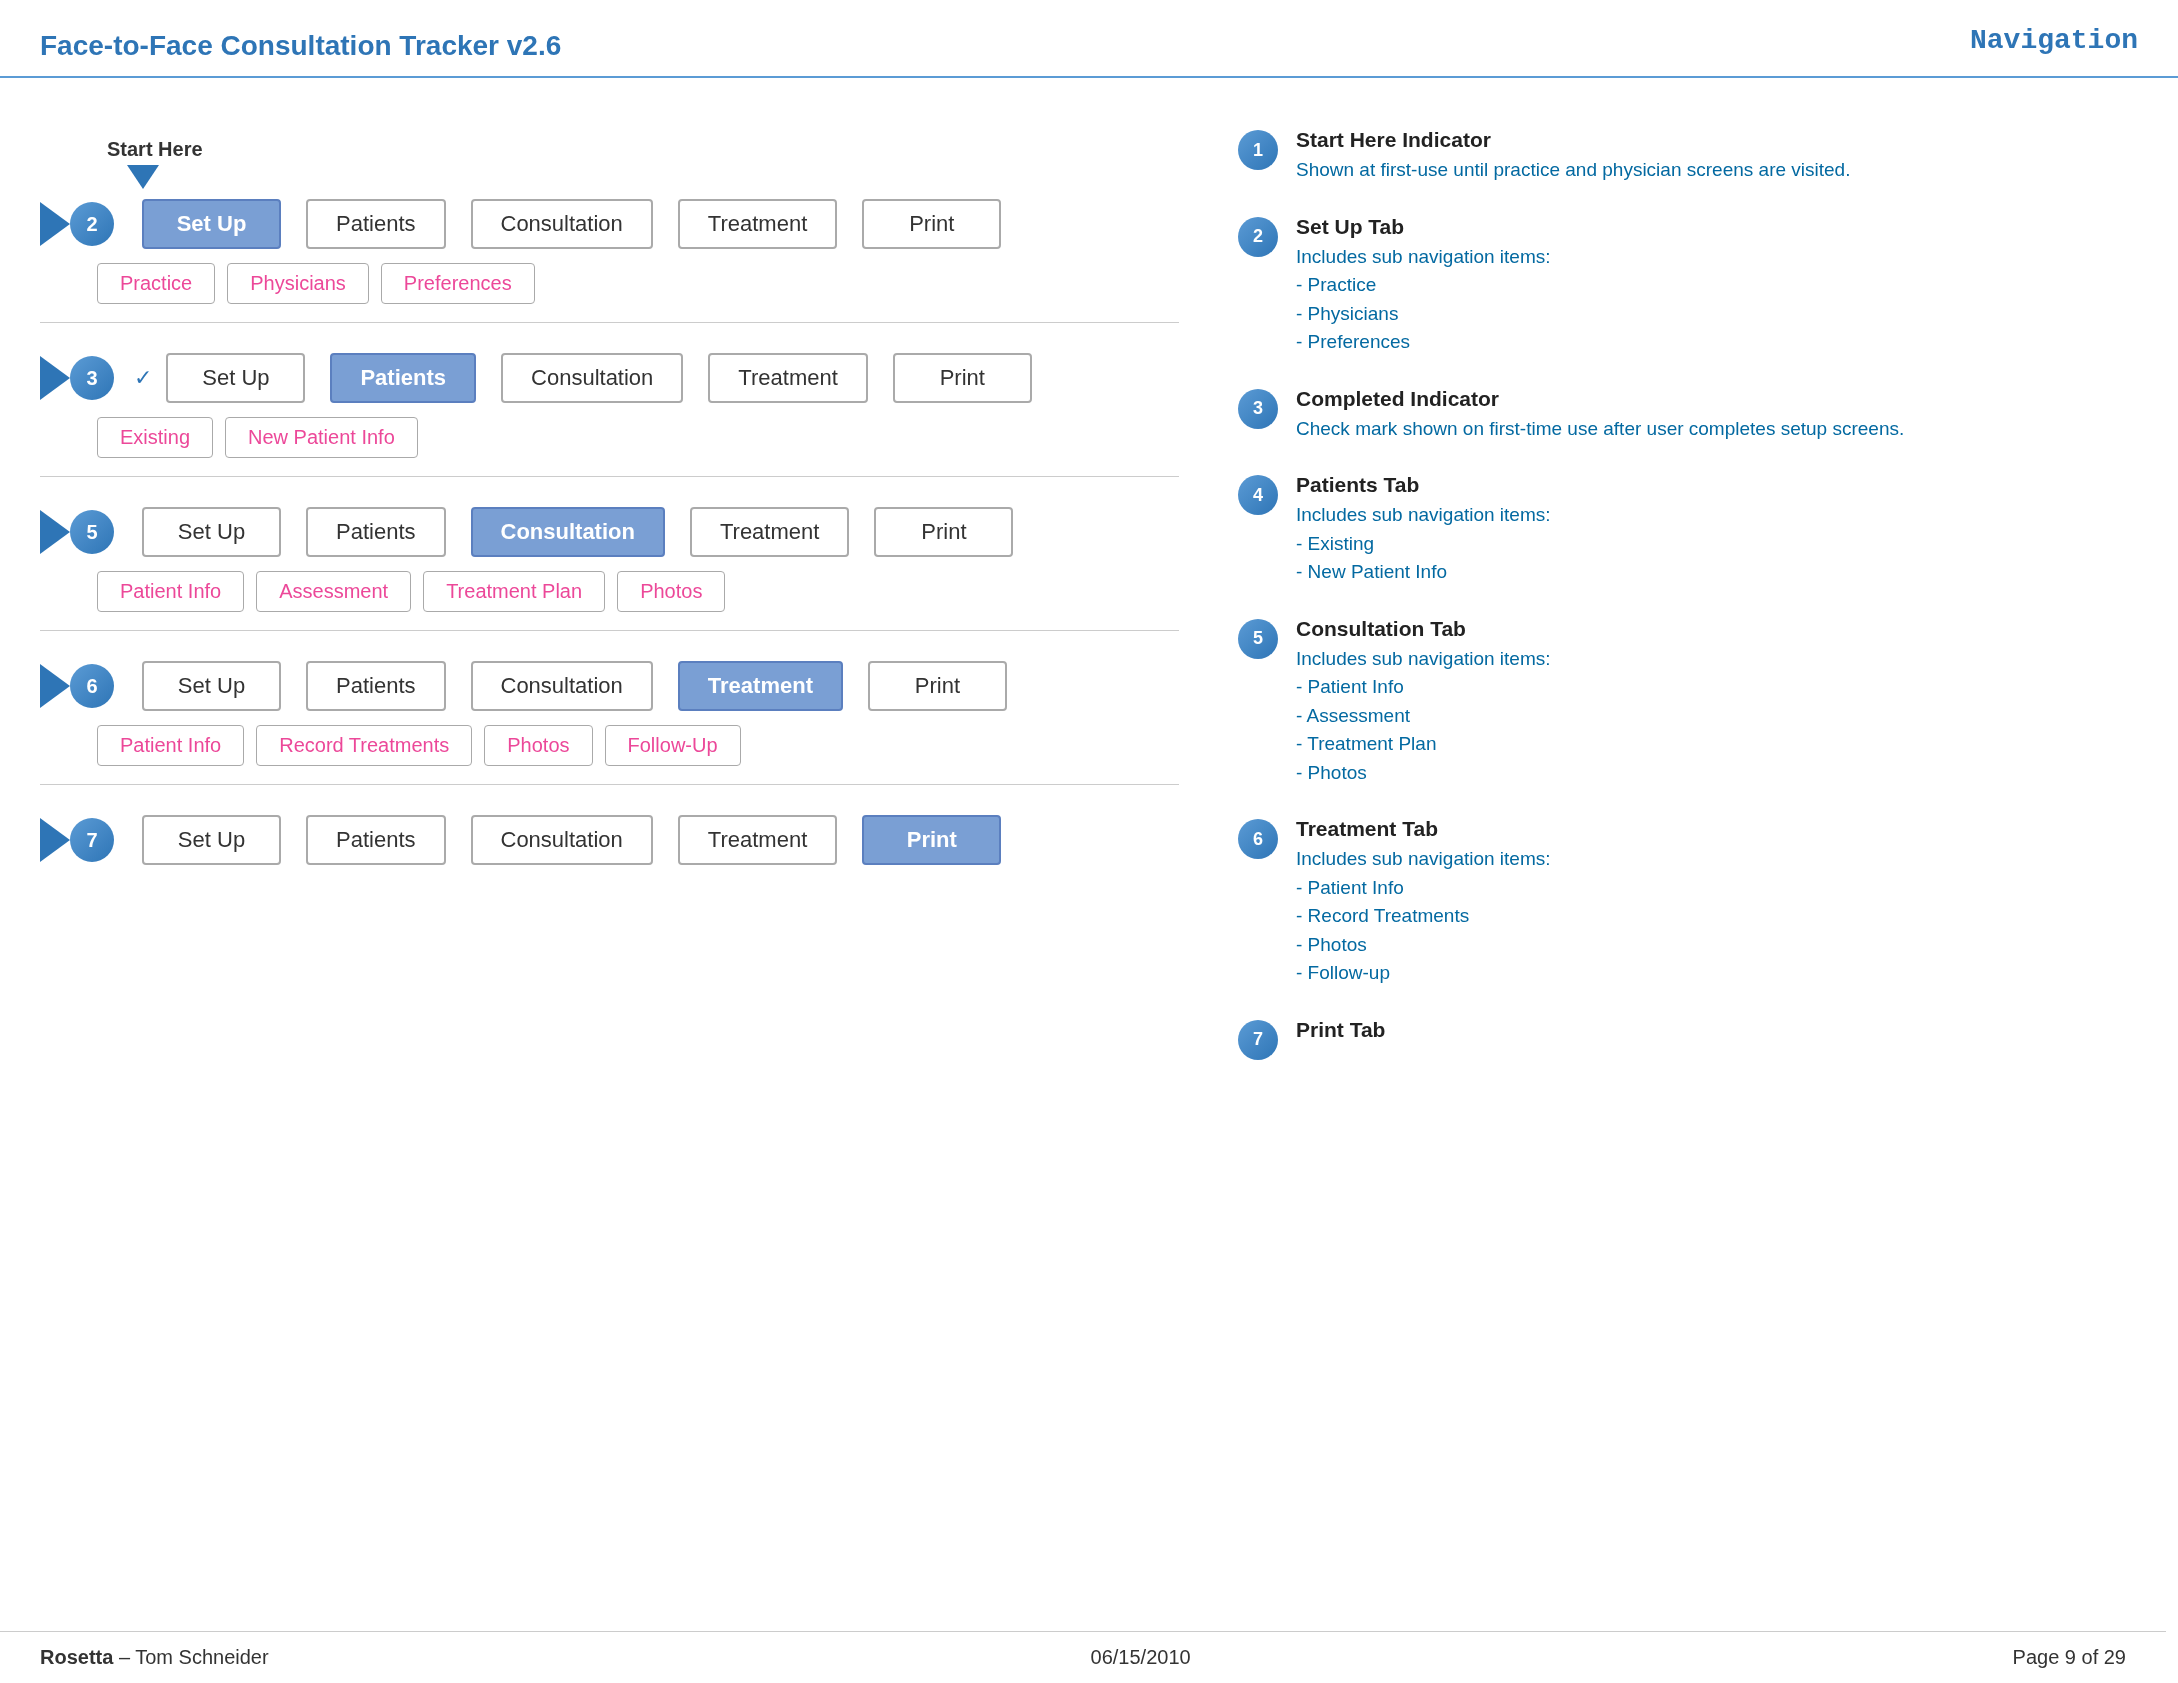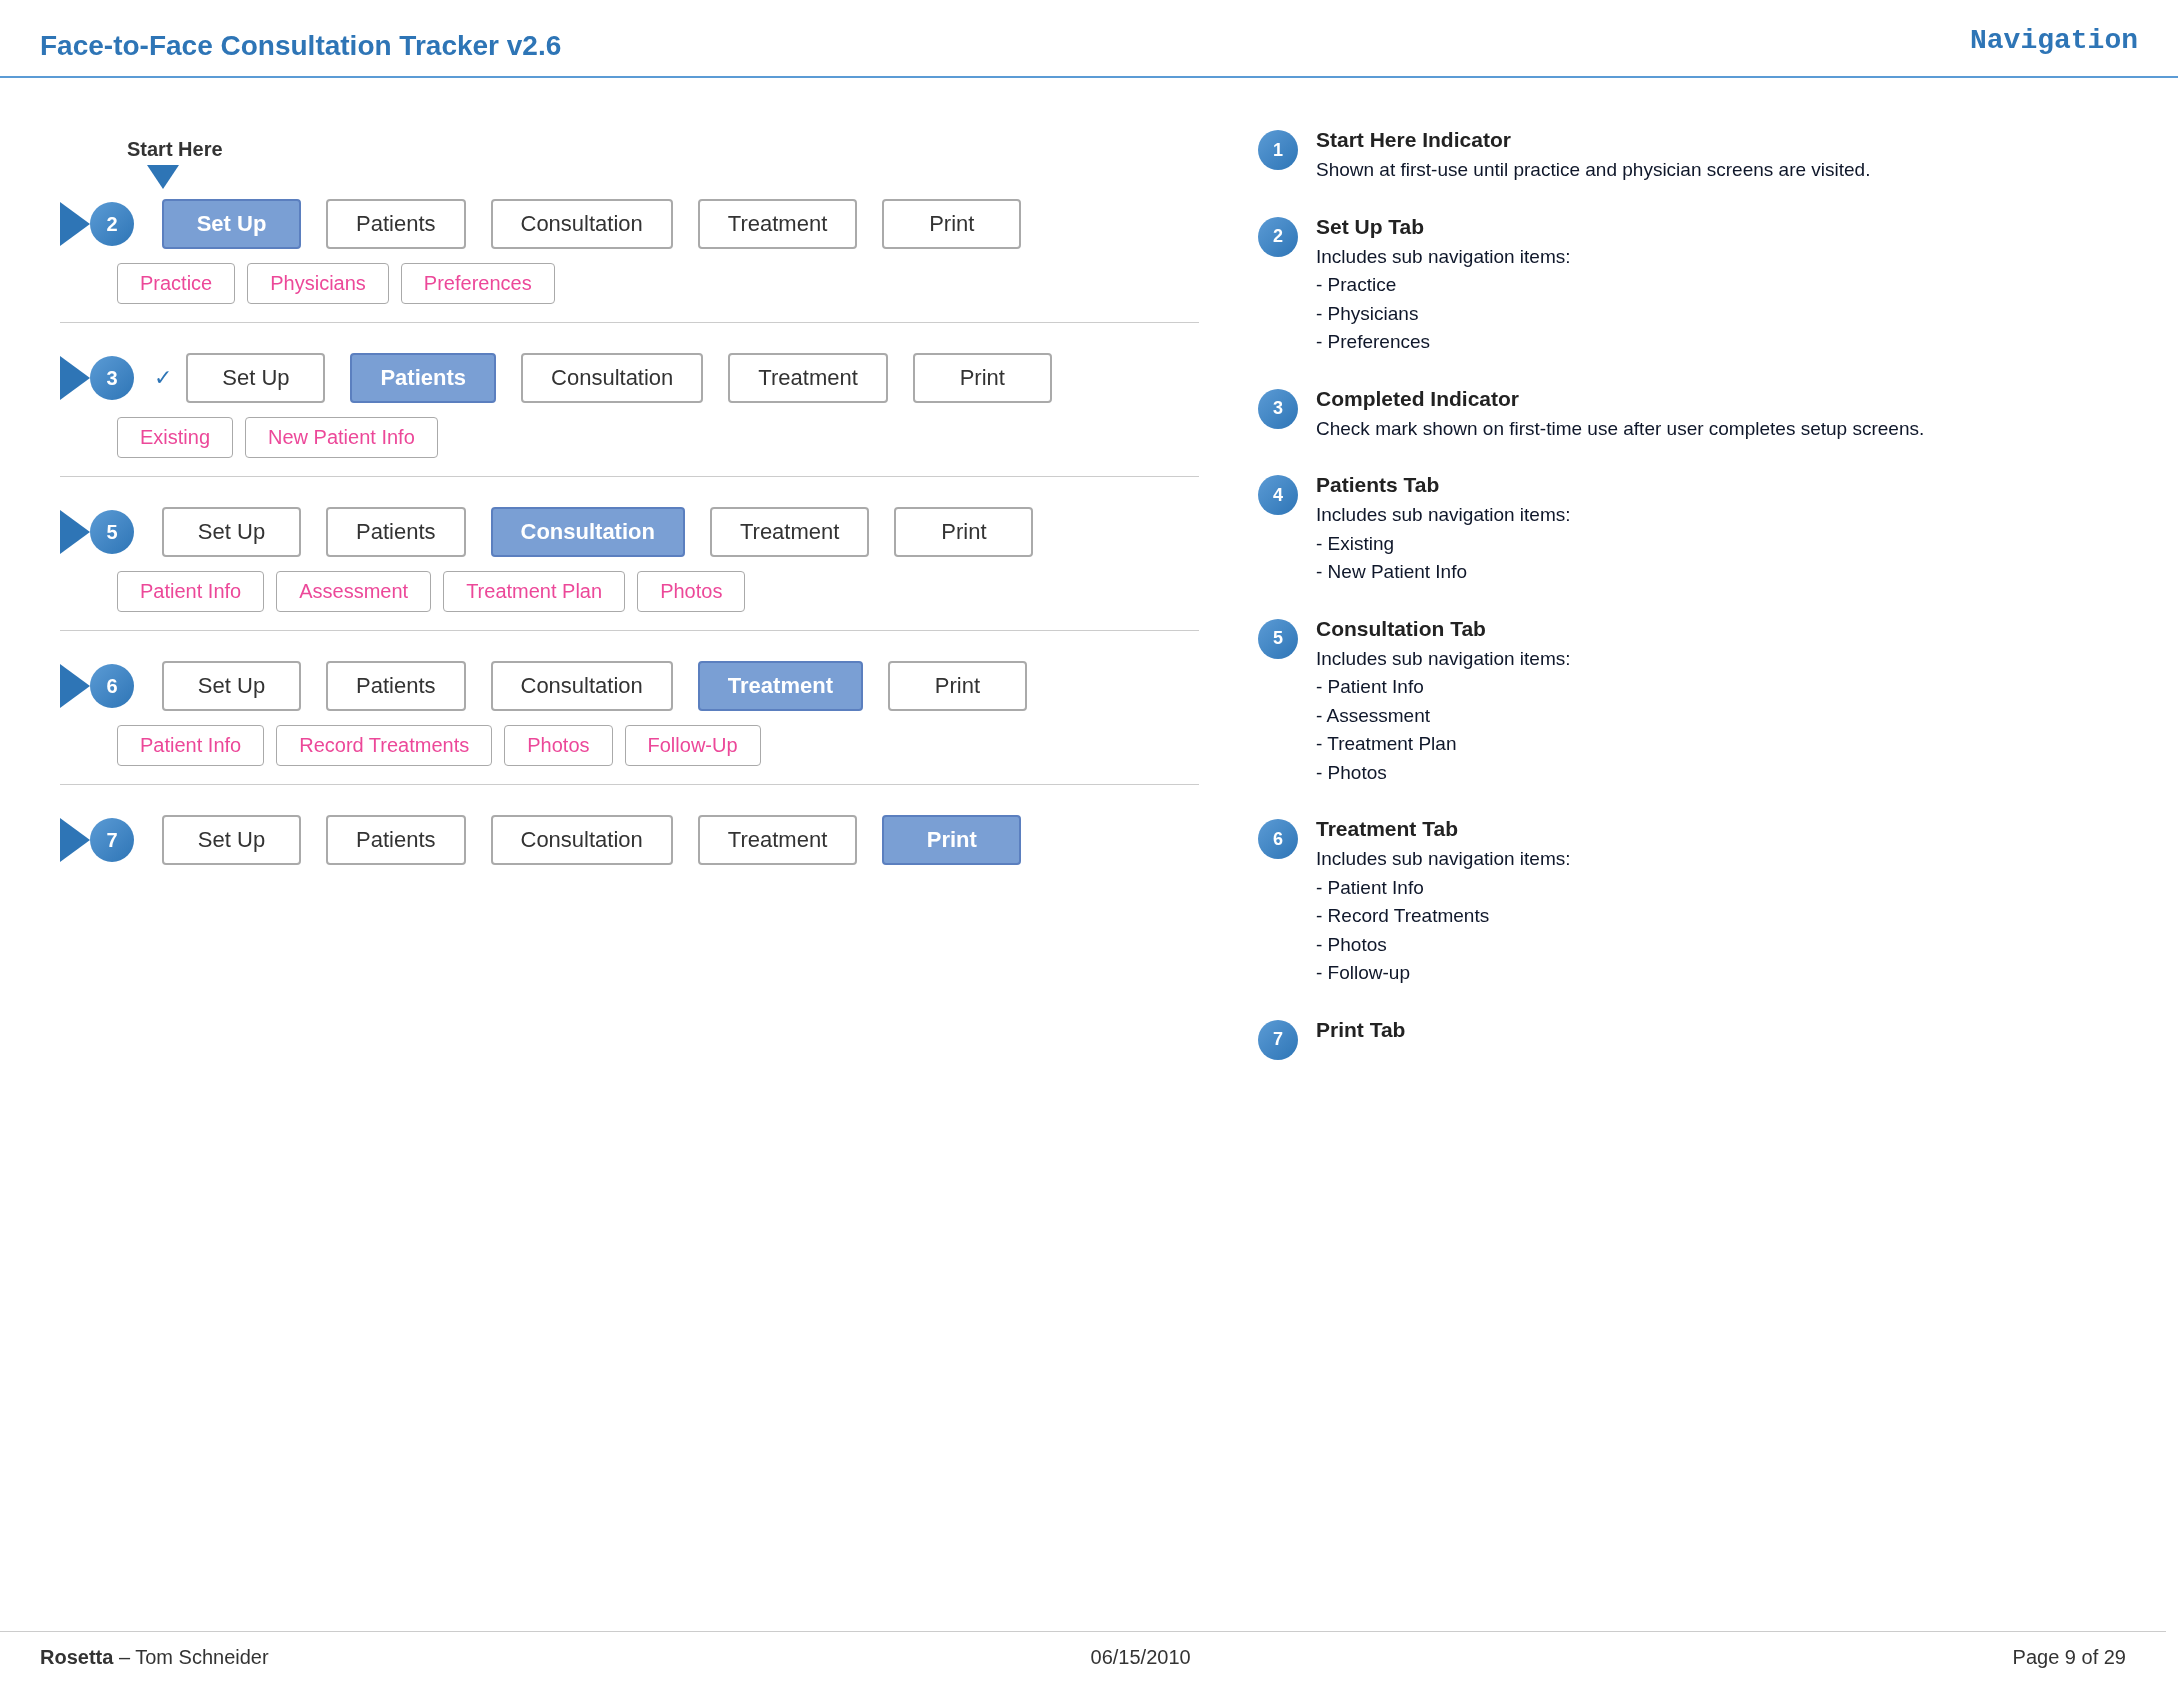--- a/index.html
+++ b/index.html
@@ -31,21 +31,20 @@
       font-weight: bold;
       color: #2e75b6;
       font-family: Liberation Mono, monospace;
     }
 
     
     .main {
       display: flex;
       padding: 40px 40px 0 40px;
       gap: 59px;
-      margin-left: 20px;
     }
 
     
     .left-panel {
       flex: 0 0 1139px;
       padding-top: 20px;
     }
 
     
     .right-panel {
@@ -189,21 +188,21 @@
       font-size: 20px;
       color: #333;
     }
     .legend-title {
       font-weight: bold;
       color: #222;
       font-size: 21px;
       margin-bottom: 4px;
     }
     .legend-desc {
-      color: #0f172a;
+      color: #0369a1;
       font-size: 19px;
       line-height: 1.5;
     }
 
     
     .footer {
       position: absolute;
       bottom: 0;
       left: 0;
       right: 12px;

